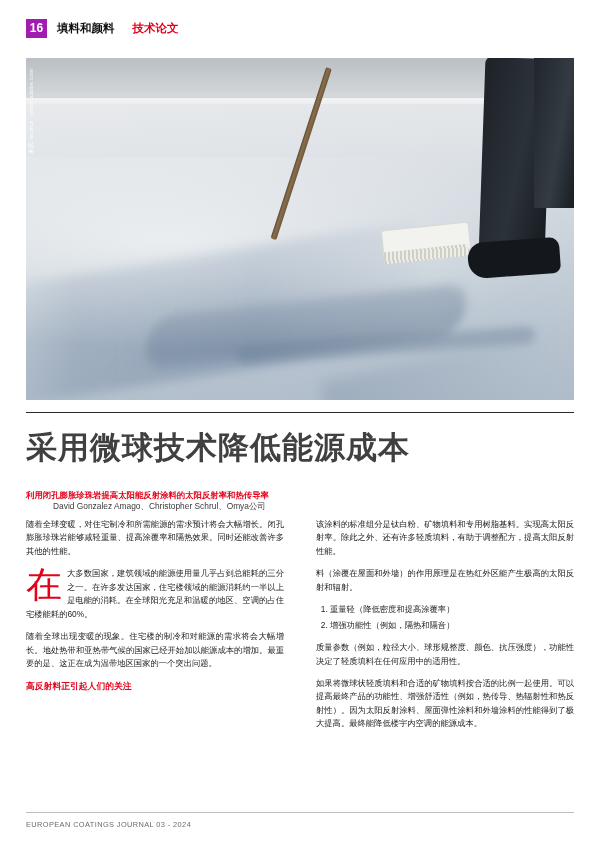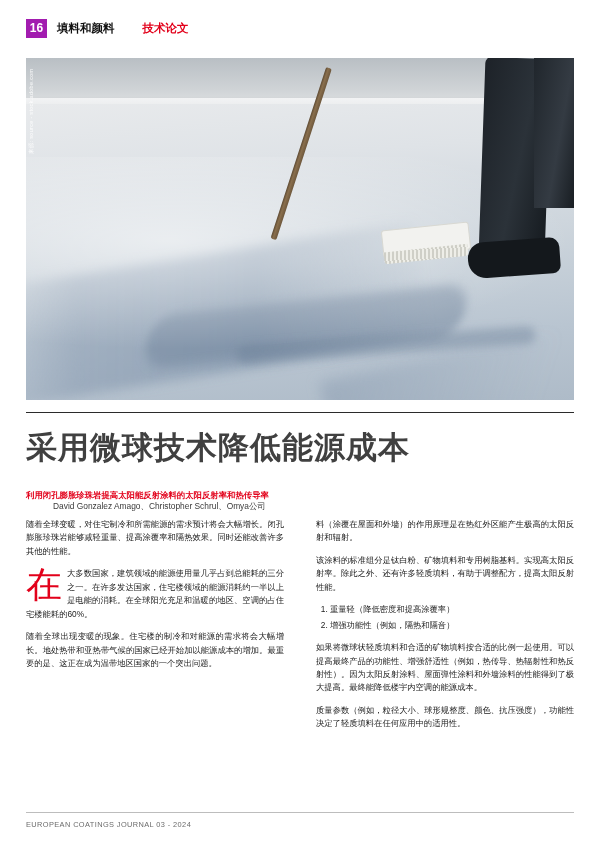--- a/index.html
+++ b/index.html
@@ -38,21 +38,21 @@
     justify-content: center;
     letter-spacing: 0;
   }
   .header-section {
     margin-left: 10px;
     font-size: 11.5px;
     font-weight: bold;
     color: #111111;
   }
   .header-sub {
-    margin-left: 28px;
+    margin-left: 18px;
     font-size: 11.5px;
     font-weight: bold;
     color: #e2001a;
   }
 
   
   .hero {
     position: absolute;
     top: 58px;
     left: 26px;
@@ -340,27 +340,28 @@
 <div class="standfirst">利用闭孔膨胀珍珠岩提高太阳能反射涂料的太阳反射率和热传导率</div>
 <div class="authors">David Gonzalez Amago、Christopher Schrul、Omya公司</div>
 
 <div class="col col-left">
   <p>随着全球变暖，对住宅制冷和所需能源的需求预计将会大幅增长。闭孔膨胀珍珠岩能够减轻重量、提高涂覆率和隔热效果。同时还能改善许多其他的性能。</p>
   <p>
     <span class="dropcap">在</span>
     <span>大多数国家，建筑领域的能源使用量几乎占到总能耗的三分之一。在许多发达国家，住宅楼领域的能源消耗约一半以上是电能的消耗。在全球阳光充足和温暖的地区、空调的占住宅楼能耗的60%。</span>
   </p>
   <p>随着全球出现变暖的现象。住宅楼的制冷和对能源的需求将会大幅增长。地处热带和亚热带气候的国家已经开始加以能源成本的增加。最重要的是、这正在成为温带地区国家的一个突出问题。</p>
+  <div class="subhead">高反射料正引起人们的关注</div>
 </div>
 
 <div class="col col-right">
+  <p>该涂料的标准组分是钛白粉、矿物填料和专用树脂基料。实现高太阳反射率。除此之外、还有许多轻质填料，有助于调整配方，提高太阳反射性能。</p>
   <p>料（涂覆在屋面和外墙）的作用原理是在热红外区能产生极高的太阳反射和辐射。</p>
-  <p>该涂料的标准组分是钛白粉、矿物填料和专用树脂基料。实现高太阳反射率。除此之外、还有许多轻质填料，有助于调整配方，提高太阳反射性能。</p>
   <ol class="numlist">
     <li>重量轻（降低密度和提高涂覆率）</li>
     <li>增强功能性（例如，隔热和隔音）</li>
   </ol>
+  <p>质量参数（例如，粒径大小、球形规整度、颜色、抗压强度），功能性决定了轻质填料在任何应用中的适用性。</p>
   <p>如果将微球状轻质填料和合适的矿物填料按合适的比例一起使用。可以提高最终产品的功能性、增强舒适性（例如，热传导、热辐射性和热反射性）。因为太阳反射涂料、屋面弹性涂料和外墙涂料的性能得到了极大提高。最终能降低楼宇内空调的能源成本。</p>
-  <p>质量参数（例如，粒径大小、球形规整度、颜色、抗压强度），功能性决定了轻质填料在任何应用中的适用性。</p>
 </div>
 
 <div class="rule-bottom"></div>
 <div class="footer">EUROPEAN COATINGS JOURNAL 03 - 2024</div>
 
 </body></html>

